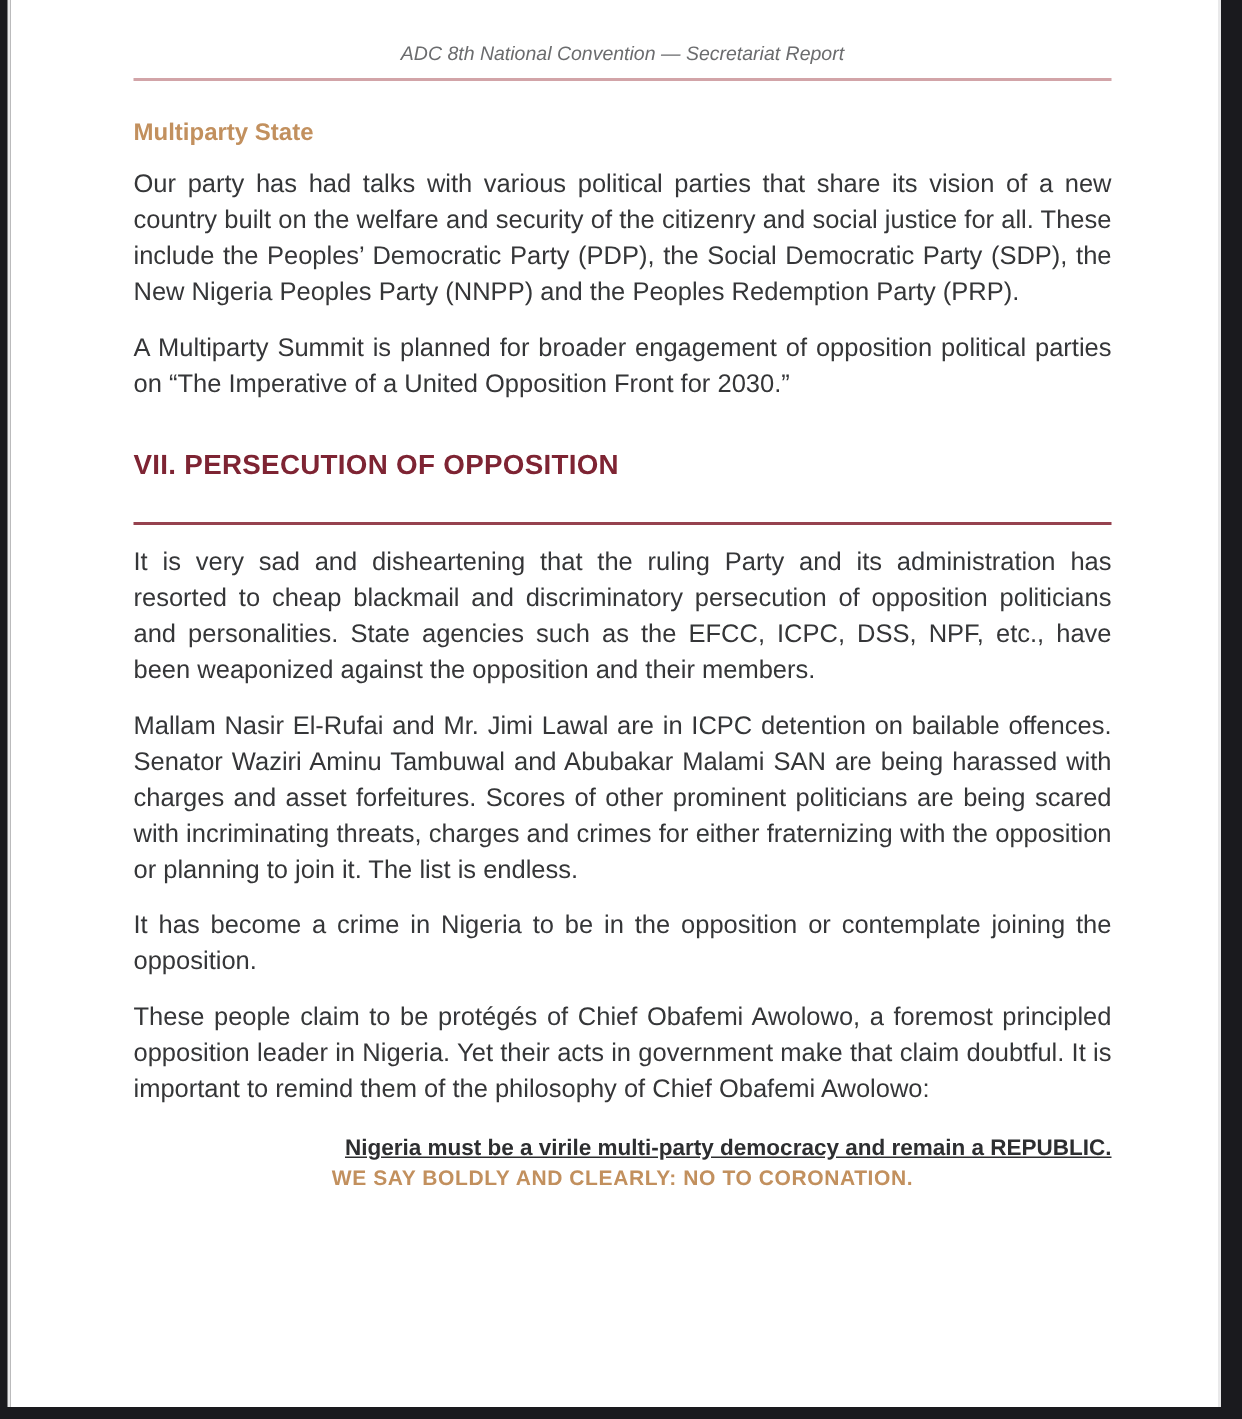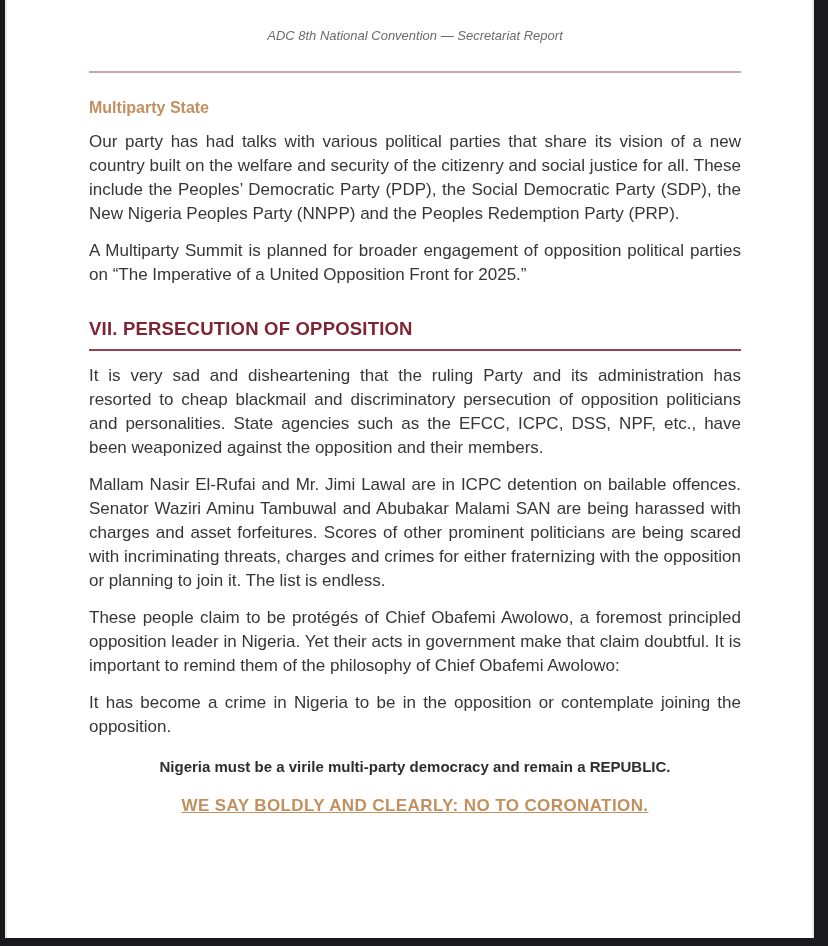--- a/index.html
+++ b/index.html
@@ -24,21 +24,21 @@
   .edge-left{position:absolute;left:0;top:0;width:5px;height:946px;background:var(--edge-dark);border-right:2px solid var(--edge-sliver);}
   .edge-right{position:absolute;right:0;top:0;width:14px;height:946px;background:var(--edge-dark);border-left:2px solid var(--edge-sliver);}
   .edge-bottom{position:absolute;left:0;bottom:0;width:828px;height:8px;background:var(--edge-dark);}
 
   .page-column{
     position:absolute;
     left:89px;top:0;width:652px;
   }
   .doc-header{
     margin-top:28px;
-    padding-bottom:28px;
+    padding-bottom:9px;
     border-bottom:2px solid var(--rule-light);
     text-align:center;
     font-style:italic;
     font-size:13px;
     color:var(--header-gray);
   }
   .sub-title{
     margin:26px 0 0 0;
     font-size:16px;
     font-weight:bold;
@@ -46,74 +46,74 @@
   }
   p.body-par{
     margin:13px 0 0 0;
     font-size:17px;
     line-height:24px;
     color:var(--body-text);
     text-align:justify;
   }
   .section-title{
     margin:31px 0 0 0;
-    padding-bottom:9px;
+    padding-bottom:27px;
     border-bottom:2.5px solid var(--rule-dark);
     font-size:18.5px;
     font-weight:bold;
     color:var(--maroon);
     letter-spacing:.2px;
   }
   .quote-block{
     margin:17px 56px 0 56px;
     font-size:15px;
     line-height:23px;
     font-weight:bold;
     font-style:italic;
     color:var(--maroon);
     text-align:center;
   }
   .statement{
     margin:19px 0 0 0;
     font-size:15px;
     font-weight:bold;
     color:#2d2e30;
-    text-align:center;
+    text-align:right;
+    text-decoration:underline;
   }
   .slogan{
-    margin:21px 0 0 0;
-    font-size:17px;
+    margin:3px 0 0 0;
+    font-size:14px;
     font-weight:bold;
     color:var(--accent-gold);
     text-align:center;
     letter-spacing:.4px;
-    text-decoration:underline;
   }
 </style>
 </head>
 <body>
 
 <div class="edge-left"></div>
 <div class="edge-right"></div>
 <div class="edge-bottom"></div>
 
 <div class="page-column">
 
   <div class="doc-header">ADC 8th National Convention — Secretariat Report</div>
 
   <h3 class="sub-title">Multiparty State</h3>
 
   <p class="body-par">Our party has had talks with various political parties that share its vision of a new country built on the welfare and security of the citizenry and social justice for all. These include the Peoples’ Democratic Party (PDP), the Social Democratic Party (SDP), the New Nigeria Peoples Party (NNPP) and the Peoples Redemption Party (PRP).</p>
-  <p class="body-par">A Multiparty Summit is planned for broader engagement of opposition political parties on “The Imperative of a United Opposition Front for 2025.”</p>
+  <p class="body-par">A Multiparty Summit is planned for broader engagement of opposition political parties on “The Imperative of a United Opposition Front for 2030.”</p>
 
   <h2 class="section-title">VII. PERSECUTION OF OPPOSITION</h2>
 
   <p class="body-par">It is very sad and disheartening that the ruling Party and its administration has resorted to cheap blackmail and discriminatory persecution of opposition politicians and personalities. State agencies such as the EFCC, ICPC, DSS, NPF, etc., have been weaponized against the opposition and their members.</p>
   <p class="body-par">Mallam Nasir El-Rufai and Mr. Jimi Lawal are in ICPC detention on bailable offences. Senator Waziri Aminu Tambuwal and Abubakar Malami SAN are being harassed with charges and asset forfeitures. Scores of other prominent politicians are being scared with incriminating threats, charges and crimes for either fraternizing with the opposition or planning to join it. The list is endless.</p>
+  <p class="body-par">It has become a crime in Nigeria to be in the opposition or contemplate joining the opposition.</p>
   <p class="body-par">These people claim to be protégés of Chief Obafemi Awolowo, a foremost principled opposition leader in Nigeria. Yet their acts in government make that claim doubtful. It is important to remind them of the philosophy of Chief Obafemi Awolowo:</p>
-  <p class="body-par">It has become a crime in Nigeria to be in the opposition or contemplate joining the opposition.</p>
 
 
   <p class="statement">Nigeria must be a virile multi-party democracy and remain a REPUBLIC.</p>
 
   <div class="slogan">WE SAY BOLDLY AND CLEARLY: NO TO CORONATION.</div>
 
 </div>
 
 </body></html>

